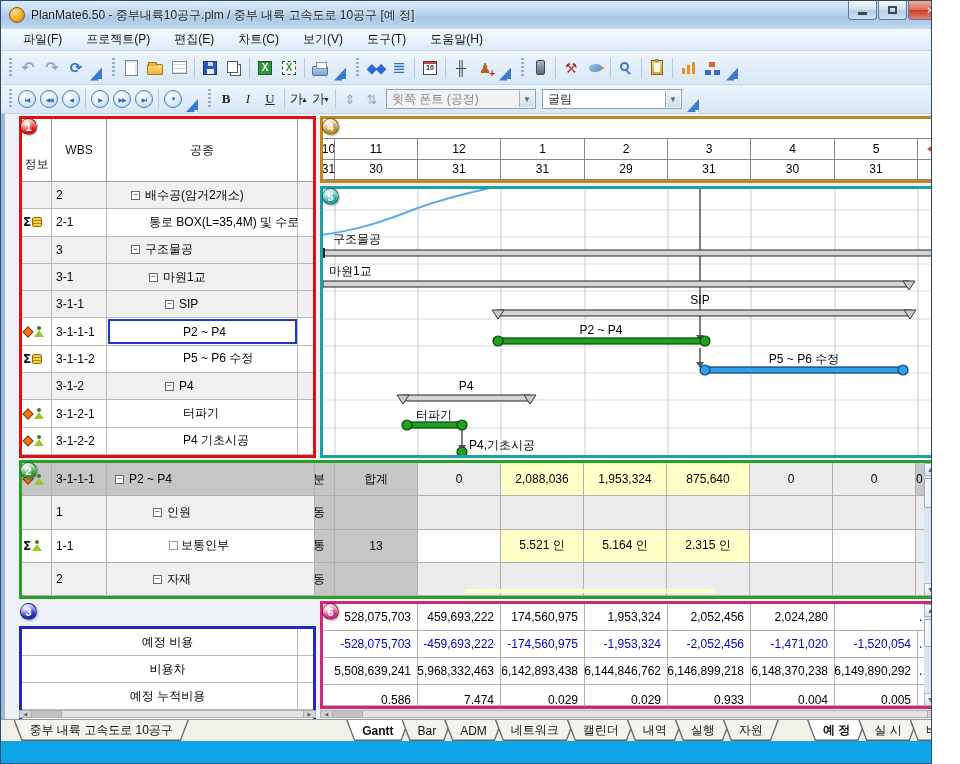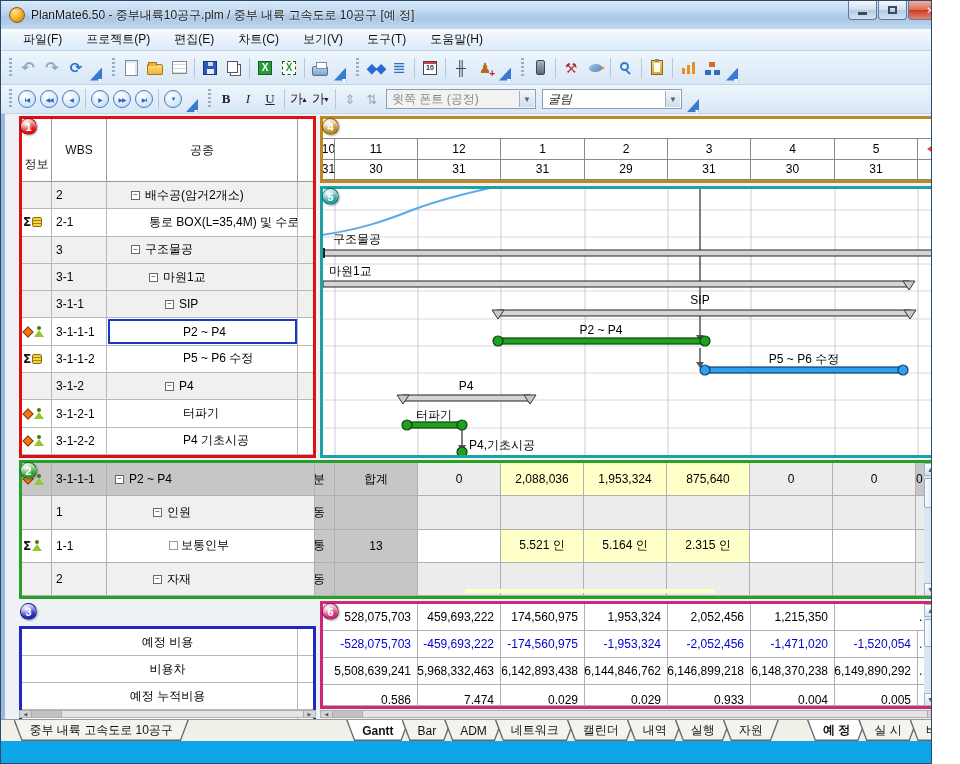--- a/index.html
+++ b/index.html
@@ -373,21 +373,21 @@
         <span class="tsep"></span>
         <div class="fbtn">가<sup>▲</sup></div>
         <div class="fbtn">가<sup>▼</sup></div>
         <span class="tsep"></span>
         <div class="fbtn gray">⇕</div>
         <div class="fbtn gray">⇅</div>
         <div class="combo dis" style="width: 150px;">
           <span>윗쪽 폰트 (공정)</span>
           <span class="carr">▼</span>
         </div>
-        <div class="combo" style="width: 140px; font-style: italic;">
+        <div class="combo" style="width: 140px;">
           <span>굴림</span>
           <span class="carr">▼</span>
         </div>
         <span class="ovf"></span>
       </div>
     </div>
 
   <div class="workspace">
 
     <div class="region" id="region1">
@@ -701,21 +701,21 @@
     <div class="badge" id="bdg3" style="left: 15px; top: 489px; background: radial-gradient(circle at 35% 30%, rgba(255, 255, 255, 0.85), rgb(32, 40, 192) 60%);">3</div>
 
     <div class="region" id="region6">
       <div id="r6rows">
           <div class="r6row">
             <div style="width: 95px; padding-left: 36px;">528,075,703</div>
             <div style="width: 83px;">459,693,222</div>
             <div style="width: 84px;">174,560,975</div>
             <div style="width: 83px;">1,953,324</div>
             <div style="width: 83px;">2,052,456</div>
-            <div style="width: 84px;">1,215,350</div>
+            <div style="width: 84px;">2,024,280</div>
             <div style="width: 83px; margin-top: 31px;">1,520,054</div>
             <div class="r6-more">…</div>
           </div>
           <div class="r6row neg">
             <div style="width: 95px;">-528,075,703</div>
             <div style="width: 83px;">-459,693,222</div>
             <div style="width: 84px;">-174,560,975</div>
             <div style="width: 83px;">-1,953,324</div>
             <div style="width: 83px;">-2,052,456</div>
             <div style="width: 84px;">-1,471,020</div>

